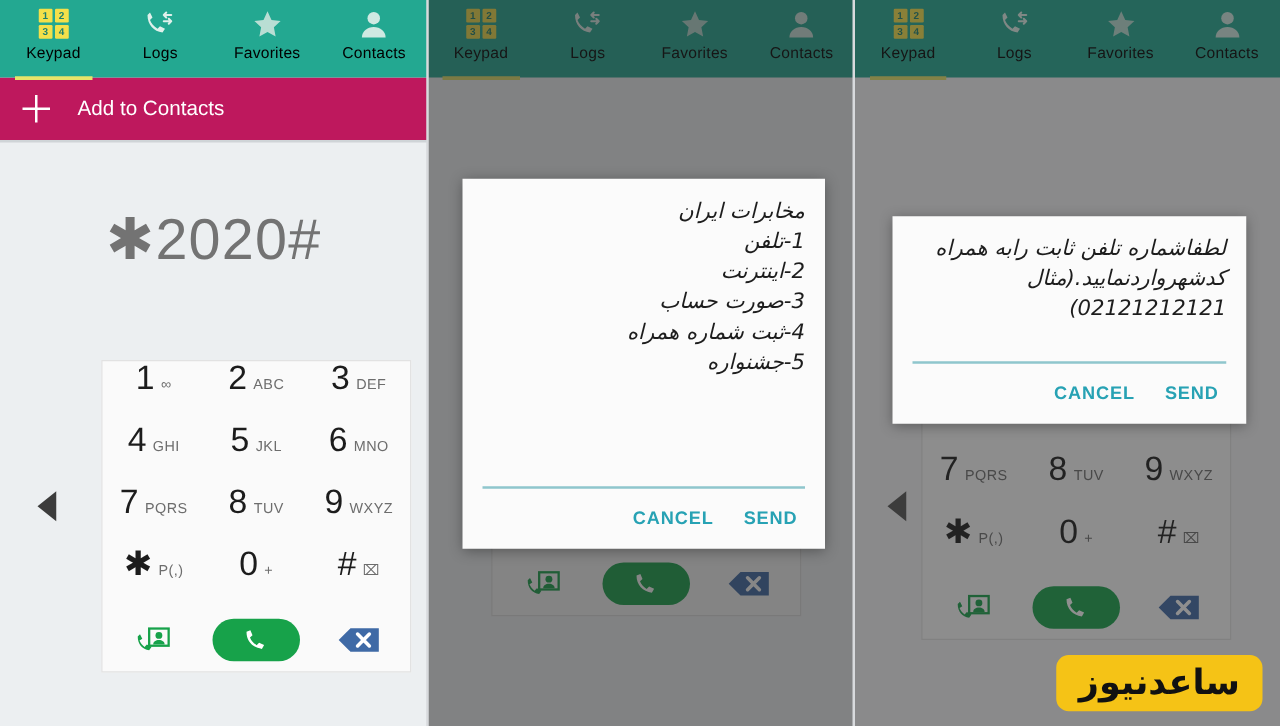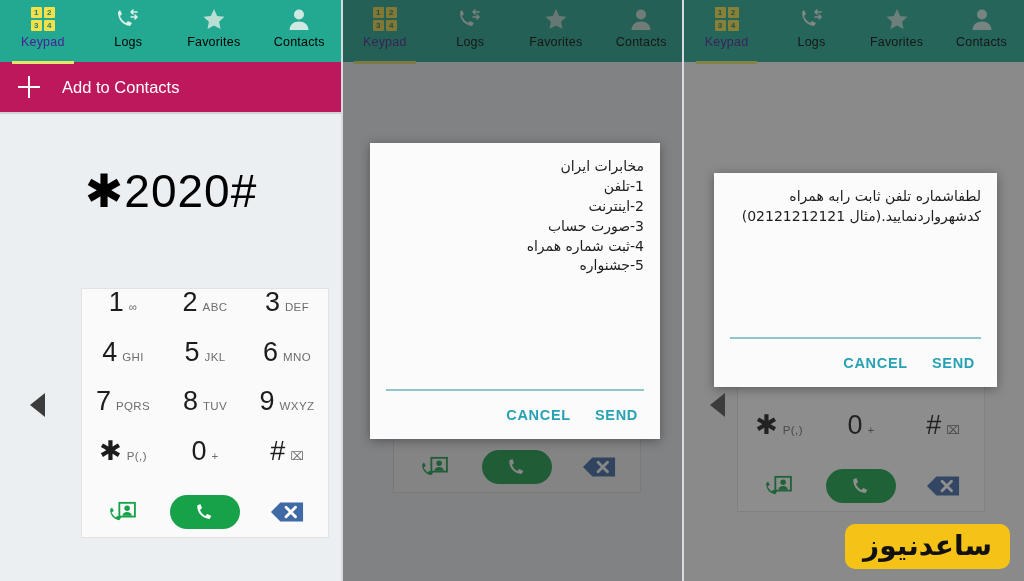--- a/index.html
+++ b/index.html
@@ -30,21 +30,21 @@
   }
   .tab {
     flex: 1; display: flex; flex-direction: column;
     align-items: center; justify-content: flex-start;
     padding-top: 6px; position: relative;
   }
   .tab-icon { height: 26px; display: flex; align-items: center; justify-content: center; }
   .tab-label {
     font-size: 12.5px; color: #ffffff; margin-top: 3px; letter-spacing: .2px;
   }
-  .tab.active .tab-label { color: #4c1d95; }
+  .tab.active .tab-label { color: #000000; }
   .tab.inactive .tab-label { color: #000000; }
   .tab-underline {
     position: absolute; bottom: -2px; left: 14%; width: 72%; height: 3px;
     background: #e7e46a;
   }
 
   
   .kpgrid { display: grid; grid-template-columns: 11px 11px; grid-template-rows: 11px 11px; gap: 2px; }
   .kpgrid i {
     background: #f3e04a; color: #1d7f6d; font-style: normal;
@@ -63,21 +63,21 @@
   .plus-icon::before, .plus-icon::after {
     content: ""; position: absolute; background: #ffffff;
   }
   .plus-icon::before { left: 0; top: 10px; width: 22px; height: 2.4px; }
   .plus-icon::after  { top: 0; left: 10px; height: 22px; width: 2.4px; }
   .addbar-label { color: #fff; font-size: 16.5px; }
   .addbar-rule { height: 2px; background: #cfd4d7; }
 
   
   .dialed {
-    text-align: center; font-size: 46px; color: #000000;
+    text-align: center; font-size: 46px; color: #737373;
     letter-spacing: 1px; margin-top: 50px; font-weight: 300;
     font-family: "Liberation Sans", "DejaVu Sans", sans-serif;
   }
 
   
   .back-arrow {
     position: absolute; width: 0; height: 0;
     border-top: 12px solid transparent;
     border-bottom: 12px solid transparent;
     border-right: 15px solid #3c3c3c;
@@ -116,27 +116,28 @@
   }
   #panel3 .scrim { background: rgba(40,40,40,0.52); }
 
   
   .dialog {
     position: absolute; background: #fbfbfb; z-index: 40;
     display: flex; flex-direction: column;
     box-shadow: 0 2px 10px rgba(0,0,0,.35);
   }
   #dialog2 { left: 28px; top: 143px; width: 290px; height: 296px; }
-  #dialog3 { left: 30px; top: 173px; width: 283px; height: 214px; }
+  #dialog3 { left: 30px; top: 173px; width: 283px; height: 166px; }
 
   .dlg-msg {
     direction: rtl; text-align: right; padding: 14px 16px 0 16px;
-    font-size: 14px; line-height: 1.42; color: #1d1d1d;
+    font-size: 17px; line-height: 1.42; color: #1d1d1d;
     font-family: "DejaVu Sans", sans-serif;
     white-space: pre-line;
+    font-style: italic;
   }
   .dlg-input-wrap { margin-top: auto; padding: 0 16px; }
   .dlg-input {
     width: 100%; border: none; border-bottom: 2px solid #8fc6cd;
     background: transparent; outline: none; height: 26px;
     font-size: 15px; color: #222;
   }
   .dlg-actions {
     display: flex; justify-content: flex-end; gap: 24px;
     padding: 16px 22px 16px 16px;

